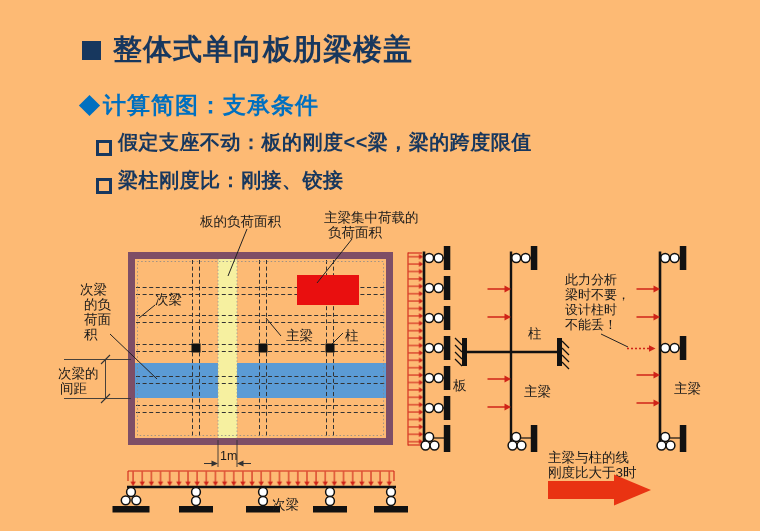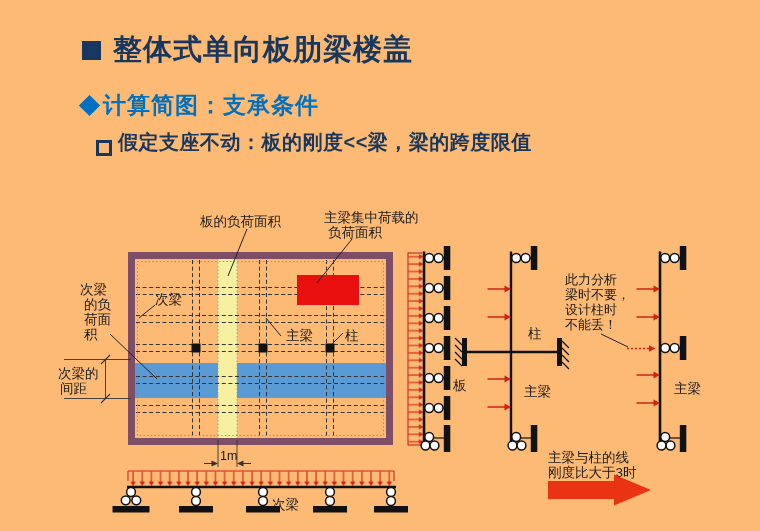--- a/index.html
+++ b/index.html
@@ -31,20 +31,24 @@
   <div class="subtitle-row">
     <span class="subtitle-marker"></span>
     <span class="subtitle-text">计算简图：支承条件</span>
   </div>
 
   <div class="bullet-row b1">
     <span class="bullet-marker"></span>
     <span class="bullet-text">假定支座不动：板的刚度&lt;&lt;梁，梁的跨度限值</span>
   </div>
 
+  <div class="bullet-row b2">
+    <span class="bullet-marker"></span>
+    <span class="bullet-text">梁柱刚度比：刚接、铰接</span>
+  </div>
 
   <svg width="760" height="531" viewBox="0 0 760 531" style="position:absolute;left:0;top:0;">
     <defs>
       <pattern id="loadR" x="408" y="253" width="15.5" height="7.4" patternUnits="userSpaceOnUse">
         <line x1="0" y1="3.7" x2="11.5" y2="3.7" stroke="#CF2318" stroke-width="1.1"></line>
         <polygon points="11,1 15.2,3.7 11,6.4" fill="#CF2318"></polygon>
       </pattern>
       <pattern id="loadD" x="128.5" y="471.3" width="9.15" height="15.2" patternUnits="userSpaceOnUse">
         <line x1="4.6" y1="0" x2="4.6" y2="11" stroke="#CF2318" stroke-width="1.1"></line>
         <polygon points="1.9,10.3 4.6,15 7.3,10.3" fill="#CF2318"></polygon>

